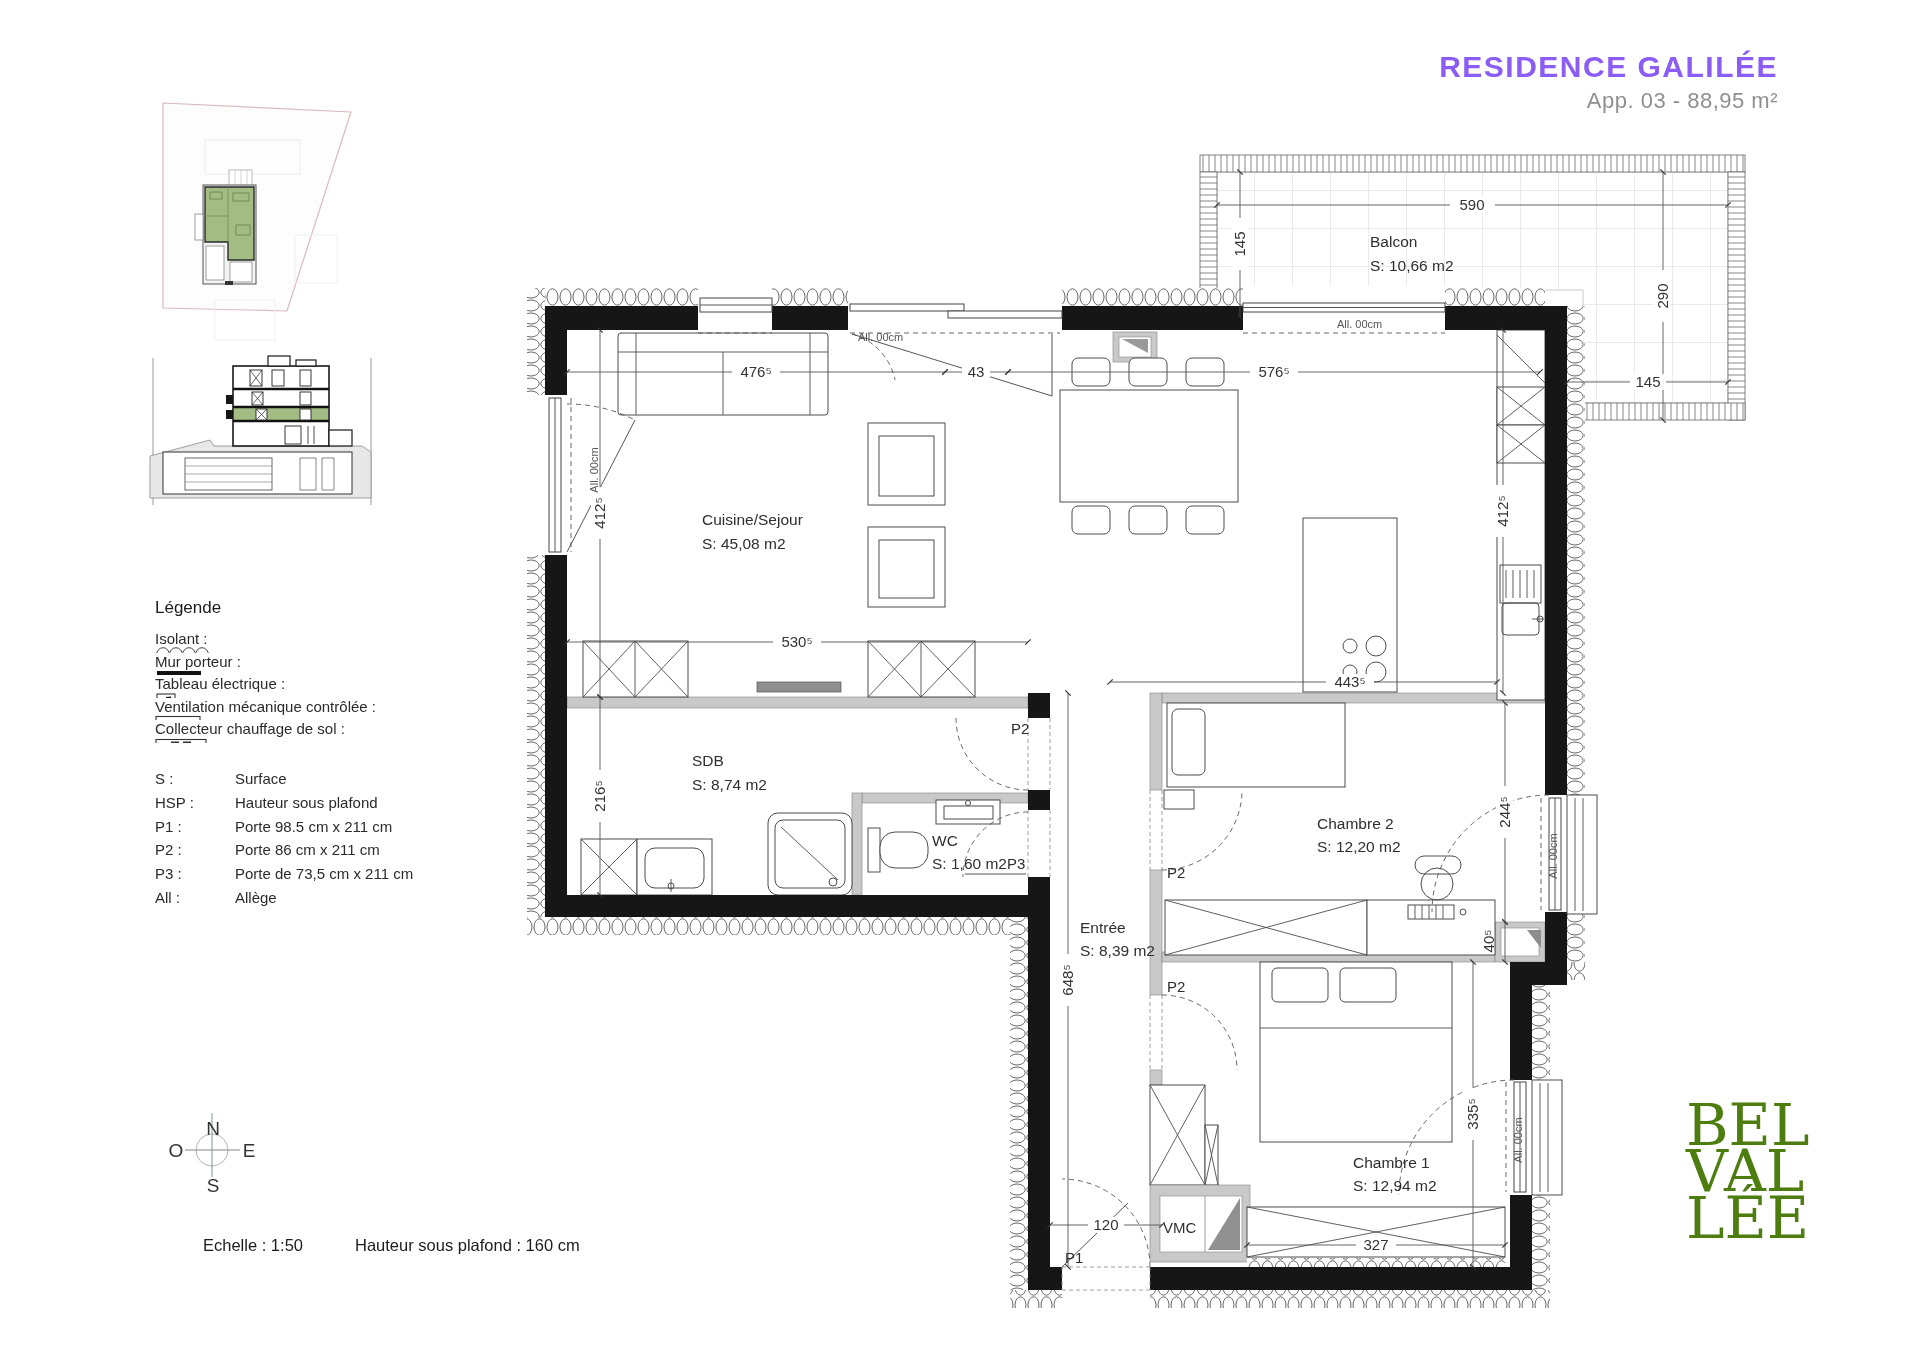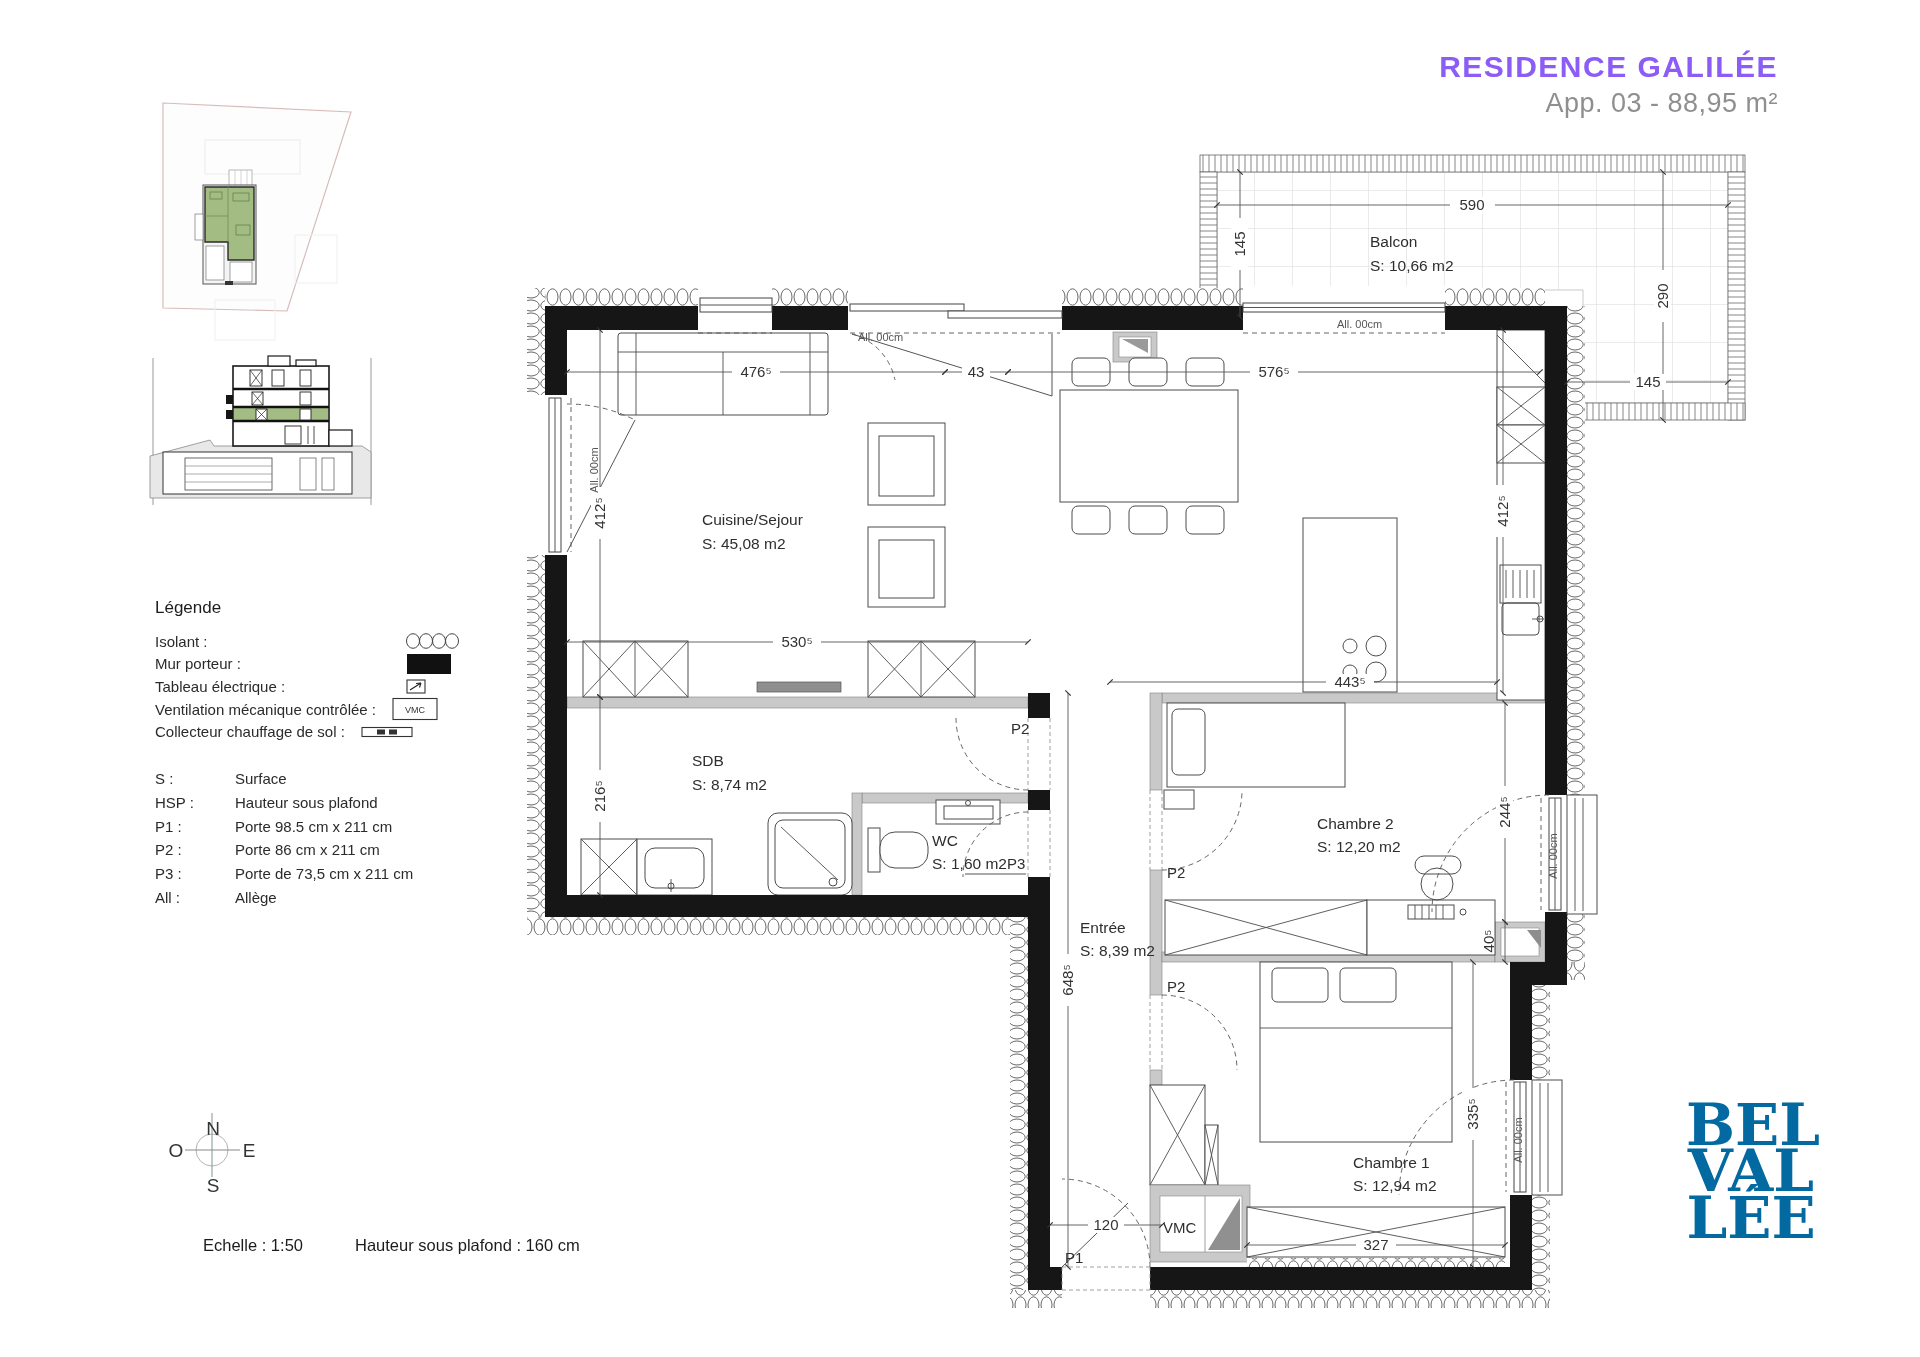--- a/index.html
+++ b/index.html
@@ -18,38 +18,38 @@
   .furnl{fill:none;stroke:#4d4d4d;stroke-width:1;}
   .xln{stroke:#4d4d4d;stroke-width:.9;fill:none;}
   .dim{stroke:#555;stroke-width:.9;fill:none;marker-start:url(#tk);marker-end:url(#tk);}
   .dash{stroke:#555;stroke-width:.9;stroke-dasharray:5 4;fill:none;}
   .open{stroke:#888;stroke-width:.8;stroke-dasharray:4 3;fill:none;}
   .glz{fill:#fff;stroke:#444;stroke-width:1;}
   .thin{stroke:#555;stroke-width:1;fill:none;}
 
   .title-block{position:absolute;top:50px;right:142px;text-align:right;}
   .title{font-size:30px;font-weight:700;letter-spacing:1.5px;color:#8b5cf6;}
-  .subtitle{font-size:27px;color:#8f8f8f;margin-top:4px;letter-spacing:.5px;}
+  .subtitle{font-size:22px;color:#8f8f8f;margin-top:4px;letter-spacing:.5px;}
 
   .legend{position:absolute;left:155px;top:598px;width:560px;}
   .legend-title{font-size:17px;color:#1d1d1d;margin-bottom:12px;}
-  .lrow{display:flex;align-items:center;height:22.6px;font-size:15px;color:#2b2b2b;}
+  .lrow{display:flex;height:22.6px;font-size:15px;color:#2b2b2b;flex-direction:column;}
   .lrow .llabel{width:250px;}
   .lrow.wide .llabel{width:auto;margin-right:16px;}
   .abbr{margin-top:24px;}
   .arow{display:flex;align-items:center;height:23.7px;font-size:15px;color:#2b2b2b;}
   .arow .akey{width:80px;}
 
   .footer-scale{position:absolute;left:155px;top:1236px;font-size:16.5px;color:#1c1c1c;margin-left:48px;}
   .footer-hsp{position:absolute;left:355px;top:1236px;font-size:16.5px;color:#1c1c1c;}
   .disclaimer{position:absolute;left:155px;top:1280px;width:800px;font-size:12.6px;
               color:#2e2e2e;line-height:1.6;}
-  .logo{position:absolute;left:1686px;top:1102px;width:130px;text-align:center;
-        font-family:"DejaVu Serif","Liberation Serif",serif;font-weight:700;
-        font-size:58px;line-height:.8;color:#0369a1;}
+  .logo{position:absolute;left:1686px;top:1102px;width:130px;text-align:left;
+        font-family:"DejaVu Serif","Liberation Serif",serif;font-weight:400;
+        font-size:58px;line-height:.8;color:#4d7c0f;}
   .logo div{white-space:nowrap;}
 </style>
 </head>
 <body>
 
 <svg id="plan-svg" width="1920" height="1357" viewBox="0 0 1920 1357">
   <defs>
     <pattern id="insH" width="13" height="18" patternUnits="userSpaceOnUse">
       <rect width="13" height="18" fill="#fff"></rect>
       <ellipse cx="6.5" cy="9" rx="5.5" ry="8.2" fill="#fff" stroke="#555" stroke-width="0.9"></ellipse>

